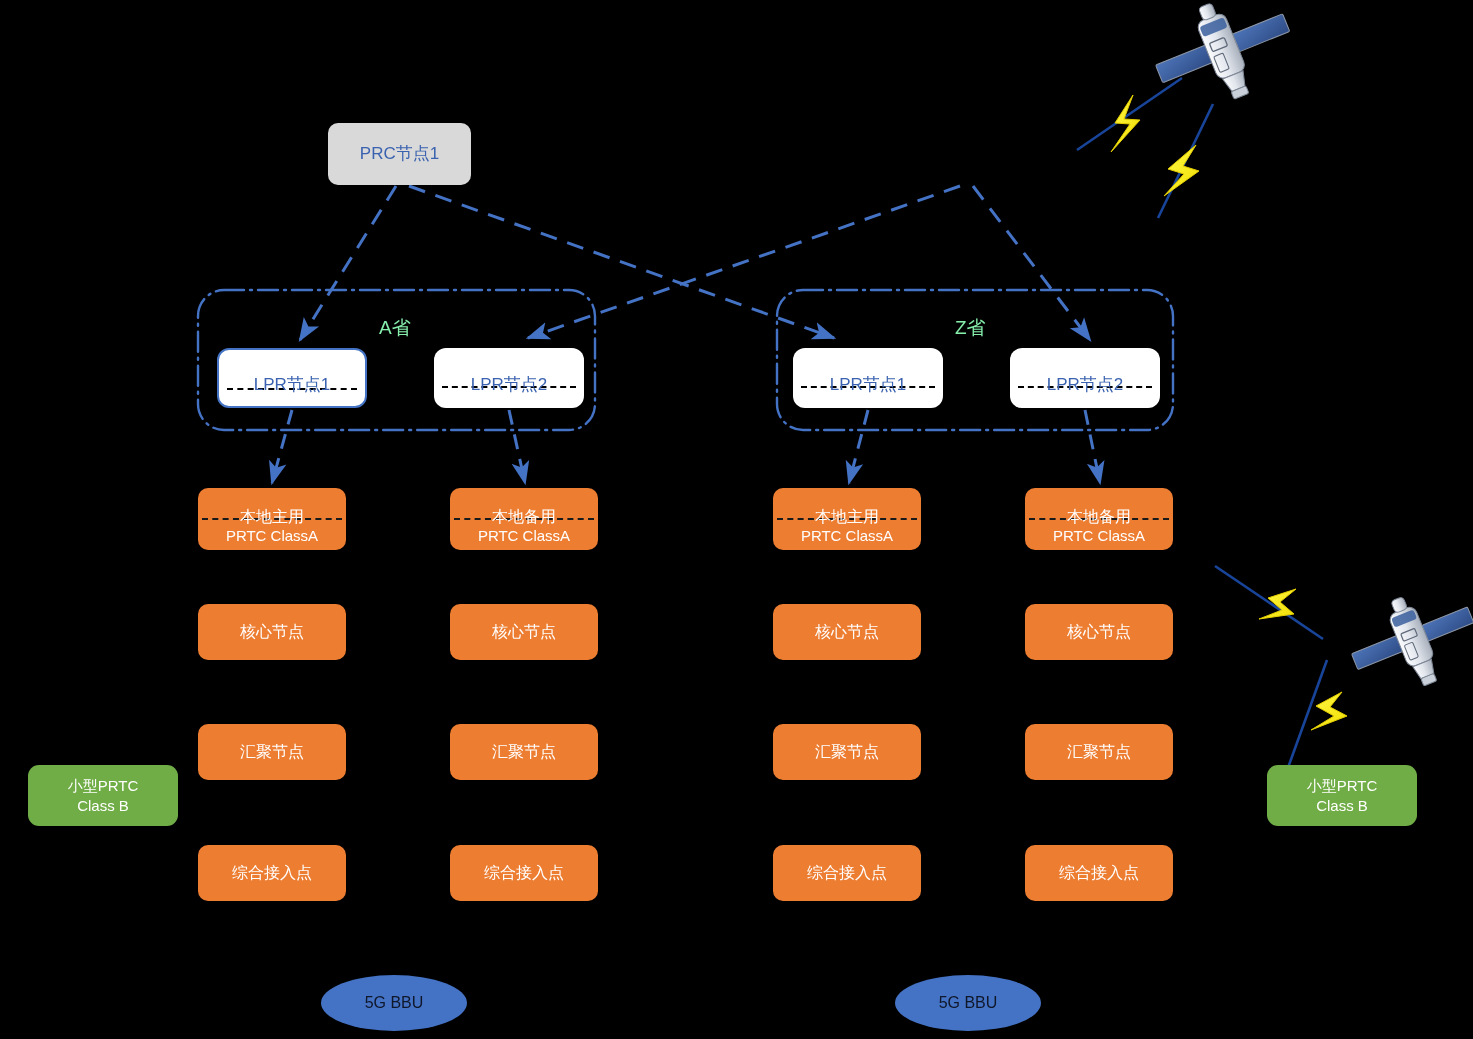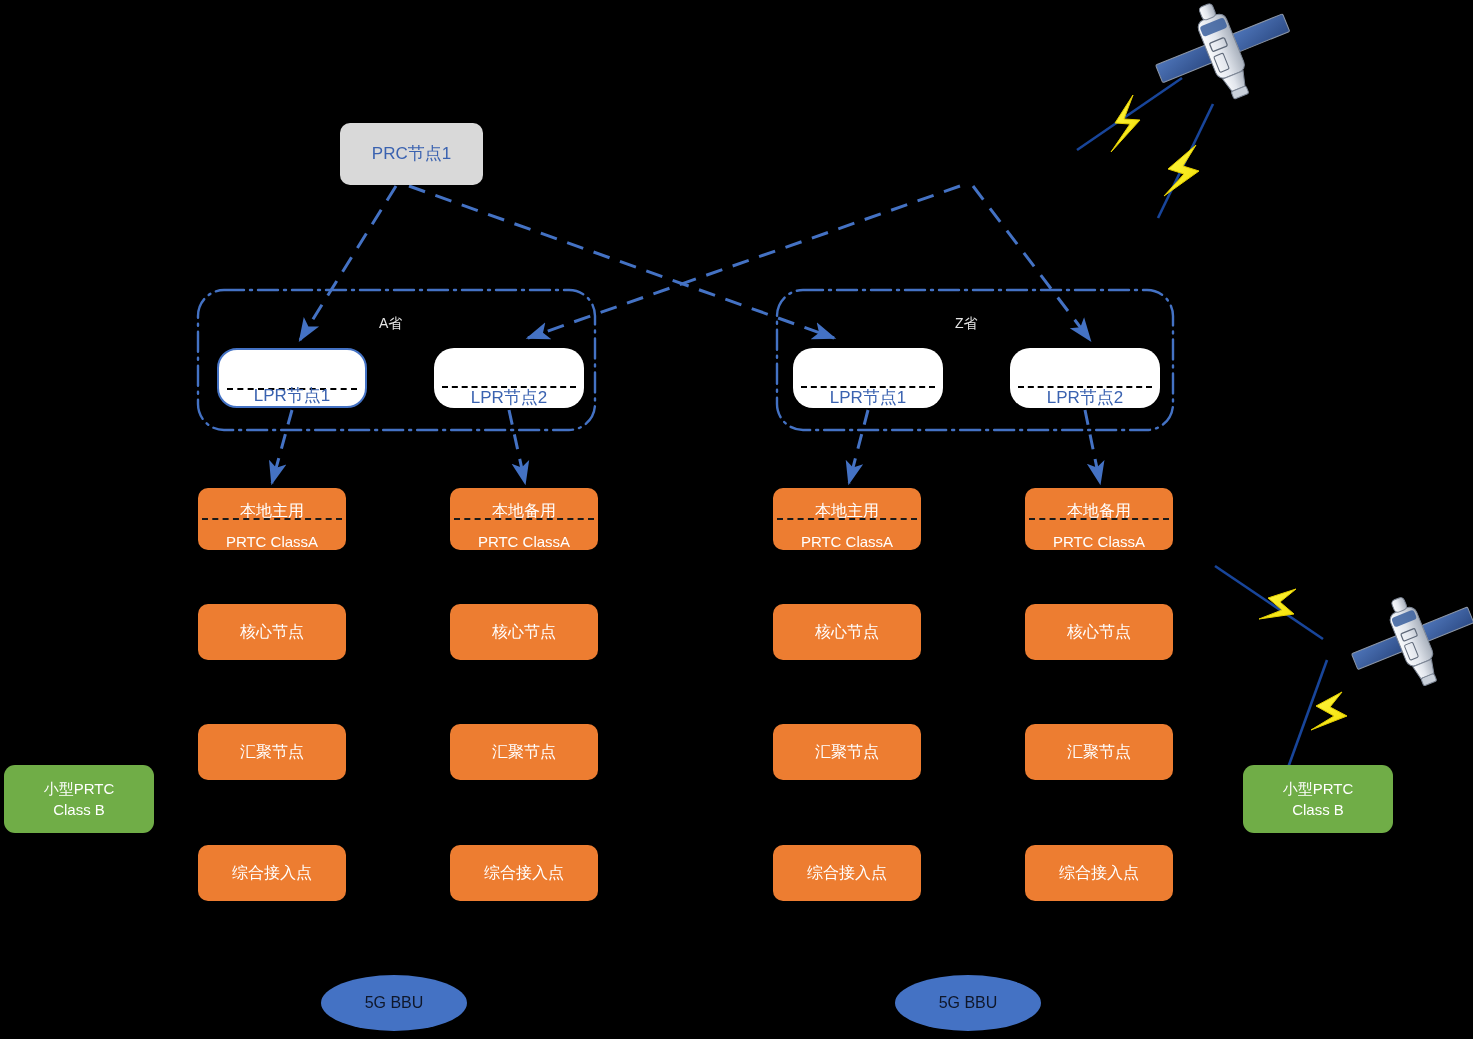--- a/index.html
+++ b/index.html
@@ -39,24 +39,24 @@
     background: #D9D9D9;
     border-radius: 10px;
     color: #3A62B0;
     font-size: 17px;
   }
   
   .lpr {
     width: 150px;
     height: 60px;
     background: #FFFFFF;
-    border-radius: 20px;
+    border-radius: 12px;
     color: #3A62B0;
     font-size: 17px;
-    justify-content: flex-end;
+    justify-content: center;
     padding-top: 14px;
   }
   .lpr.outlined {
     border: 2px solid #4472C4;
   }
   .lpr .lpr-label {
     position: relative;
     z-index: 2;
     padding: 0 2px;
     background: transparent;
@@ -72,59 +72,60 @@
   
   .orange {
     width: 148px;
     background: #ED7D31;
     border-radius: 10px;
     color: #FFFFFF;
     font-size: 16px;
   }
   .orange.two-line {
     height: 62px;
-    justify-content: space-between;
+    justify-content: center;
     padding-top: 14px;
   }
   .orange.one-line {
     height: 56px;
   }
   .orange .o-top { position: relative; z-index: 2; font-size: 16px; }
   .orange .o-bot { position: relative; z-index: 2; font-size: 15px; }
   .orange .o-rule {
     position: absolute;
     left: 4px; right: 4px;
     top: 30px;
     border-top: 2.5px dashed #1A1A1A;
     z-index: 1;
   }
   
   .green {
     width: 150px;
-    height: 68px;
+    height: 61px;
     background: #70AD47;
     border-radius: 11px;
     color: #FFFFFF;
     font-size: 15px;
+    margin-left: 24px;
   }
   .green .g-line { margin: 1.5px 0; }
   
   .bbu {
     width: 146px;
     height: 56px;
     background: #4472C4;
     border-radius: 50%;
     color: #0f172a;
     font-size: 16px;
   }
   
   .region-label {
     position: absolute;
-    color: #e5e5e5;
-    font-size: 14px;
+    color: #86efac;
+    font-size: 19px;
   }
 </style>
 </head>
 <body>
 
 <div id="canvas">
 
   <svg class="layer" viewBox="0 0 1473 1039">
     <defs>
       <marker id="arrowBlue" markerWidth="9" markerHeight="9" refX="7.2" refY="3.4" orient="auto" markerUnits="strokeWidth">
@@ -206,21 +207,21 @@
       <rect x="-14" y="-30" width="28" height="57" rx="8" fill="url(#bodyGrad)" stroke="#7E8796" stroke-width="1"></rect>
       <rect x="-12" y="-26" width="24" height="10" rx="3" fill="#3A5F9E" opacity="0.85"></rect>
       <rect x="-9" y="-8" width="15" height="8" rx="1.5" fill="none" stroke="#5E6878" stroke-width="1.2"></rect>
       <rect x="-10" y="4" width="9" height="16" rx="1.5" fill="none" stroke="#5E6878" stroke-width="1"></rect>
       <rect x="-6" y="-42" width="13" height="13" rx="4" fill="url(#bodyGrad)" stroke="#7E8796" stroke-width="1"></rect>
       <path d="M-10,27 L10,27 L7,41 L-7,41 Z" fill="url(#bodyGrad)" stroke="#7E8796" stroke-width="1"></path>
       <rect x="-7" y="41" width="14" height="8" rx="2" fill="#C9D0DA" stroke="#7E8796" stroke-width="1"></rect>
     </g>
   </svg>
 
-  <div class="node prc" style="left:328px; top:123px;margin-left:12px;">
+  <div class="node prc" style="left:328px; top:123px;">
     <span>PRC节点1</span>
   </div>
 
   <div class="region-label" style="left:379px; top:315px;">A省</div>
   <div class="region-label" style="left:955px; top:315px;">Z省</div>
 
   <div class="node lpr outlined" style="left:217px; top:348px;">
     <span class="lpr-label">LPR节点1</span>
     <span class="lpr-rule"></span>
   </div>

